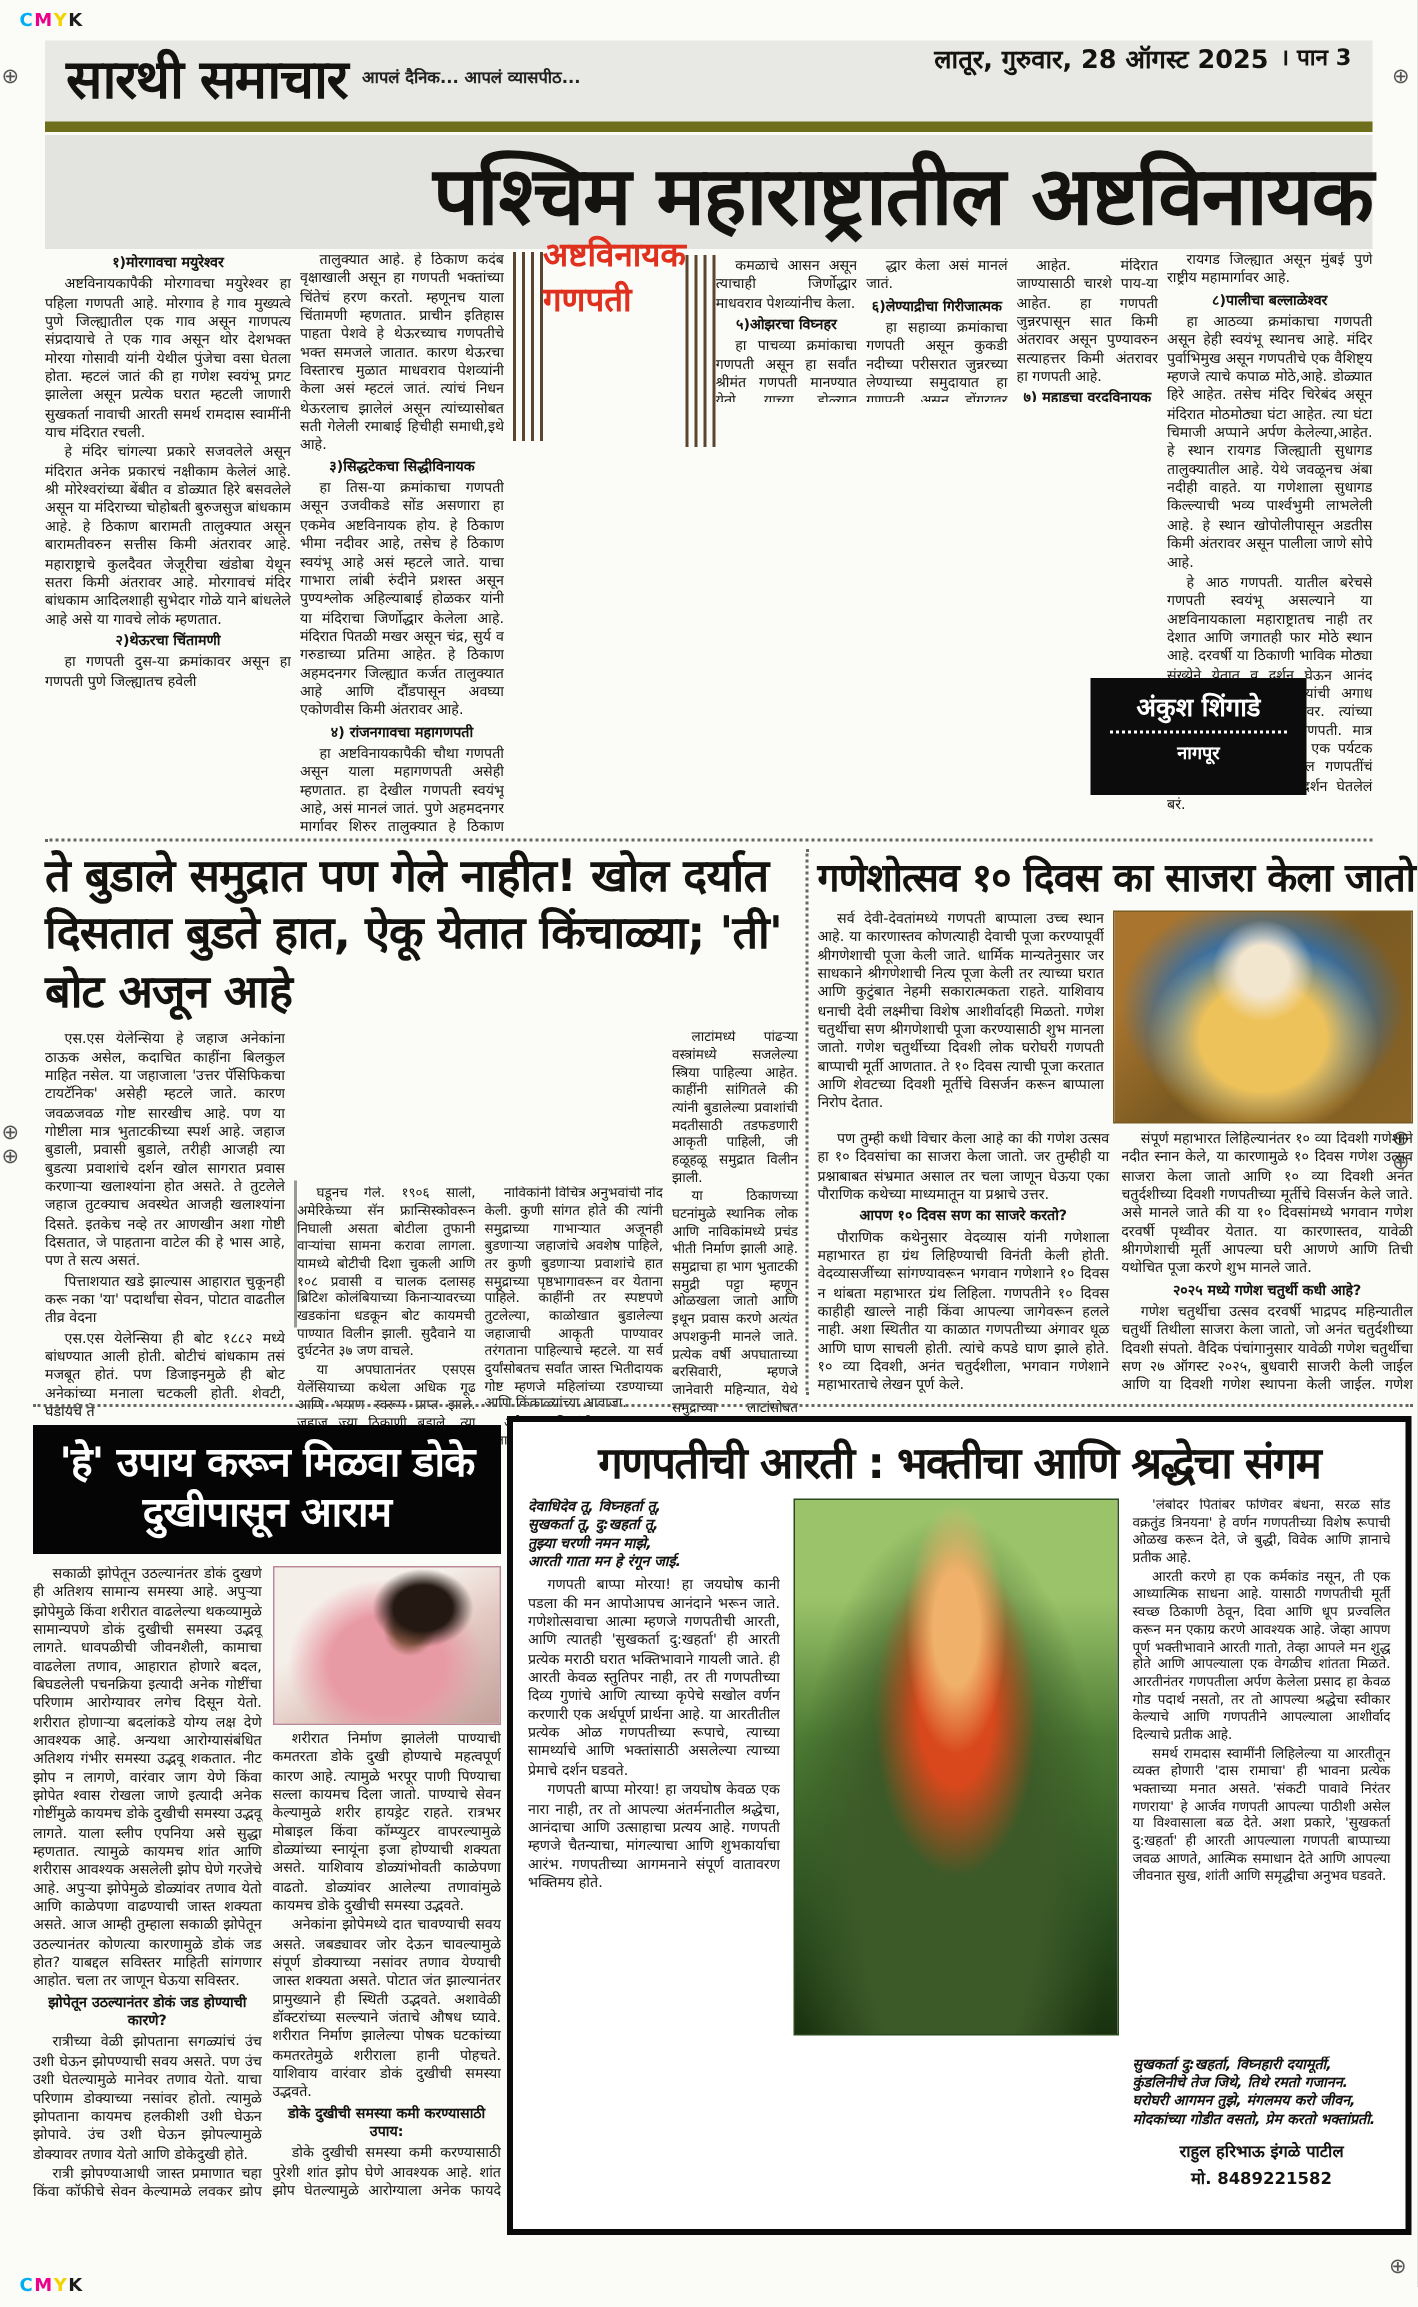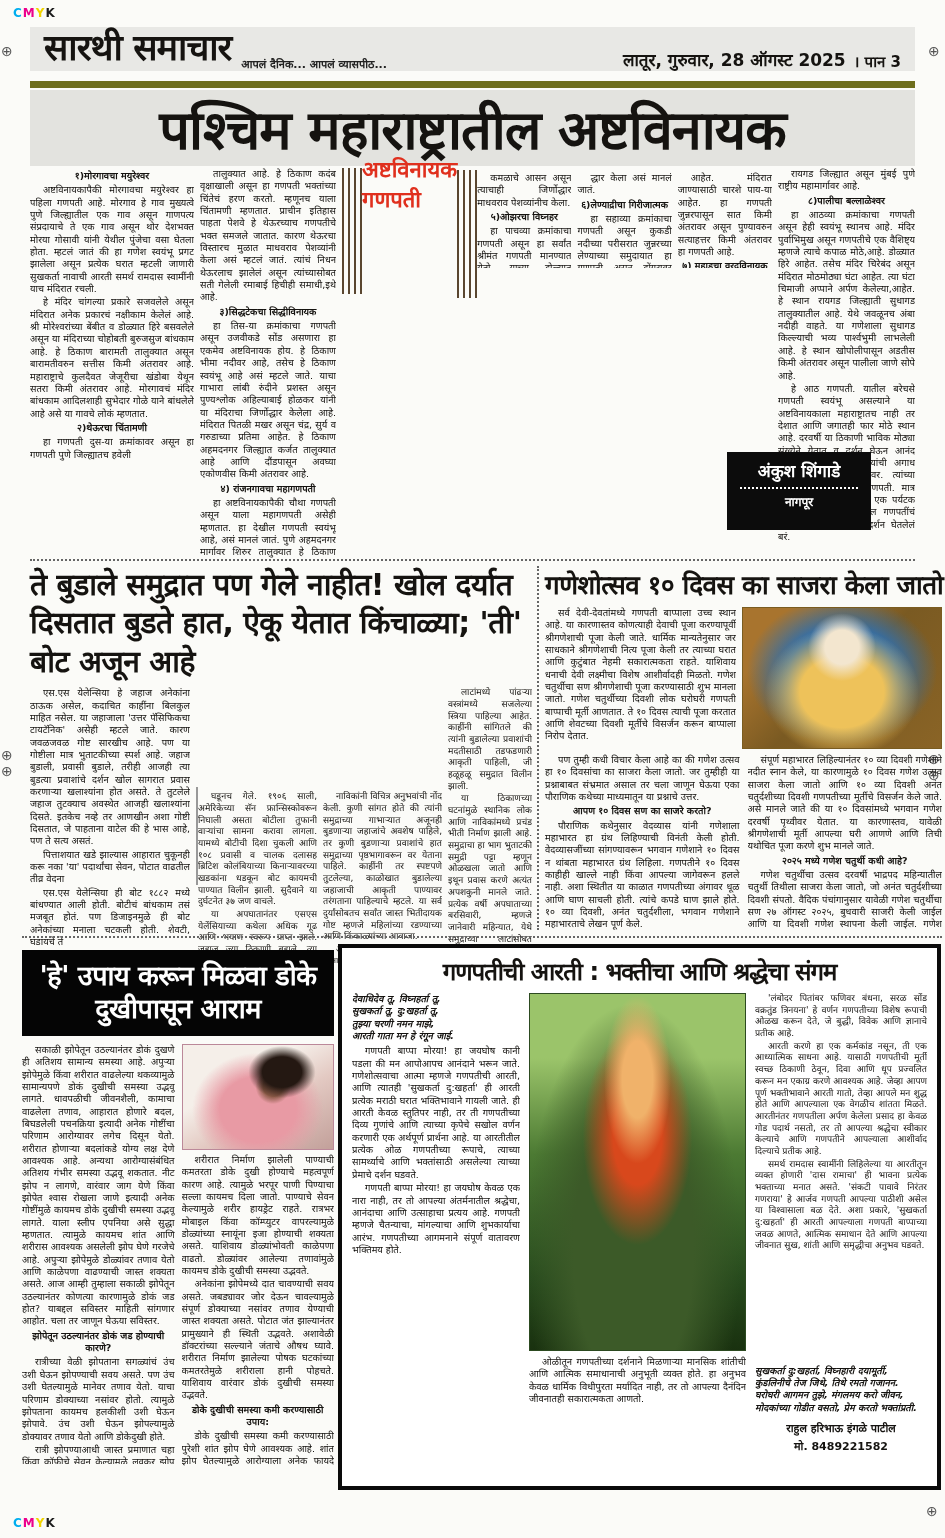--- a/index.html
+++ b/index.html
@@ -4,28 +4,28 @@
 <style>
   html,body{margin:0;padding:0;background:#cfcfcf;}
   #page{position:relative;width:945px;height:1538px;background:#fbfbf8;overflow:hidden;
         font-family:"DejaVu Sans","Liberation Sans",sans-serif;color:#151310;}
   .abs{position:absolute;}
   
   .cmyk{font-size:12px;font-weight:bold;letter-spacing:1px;}
   .cmyk .c{color:#00aeef}.cmyk .m{color:#ec008c}.cmyk .y{color:#f2d400}.cmyk .k{color:#1c1c1c}
   .regmark{color:#555;font-size:14px;line-height:1;}
   
-  .masthead{left:30px;top:27px;width:885px;height:44px;background:#e8e8e5;display:flex;align-items:flex-end;padding:0 14px;box-sizing:border-box;}
+  .masthead{left:30px;top:27px;width:885px;height:60px;background:#e8e8e5;display:flex;align-items:flex-start;padding:0 14px;box-sizing:border-box;}
   .mast-title{font-size:36px;font-weight:bold;letter-spacing:-1px;white-space:nowrap;}
   .mast-tagline{font-size:11px;font-weight:bold;margin:16px 0 0 10px;color:#222;white-space:nowrap;}
   .mast-date{margin-left:auto;font-size:17px;font-weight:bold;white-space:nowrap;}
   .mast-page{font-size:15px;font-weight:bold;margin-left:8px;white-space:nowrap;}
   .olive-rule{left:30px;top:81px;width:885px;height:7px;background:#6e6e1d;}
   
-  .lead-head{left:30px;top:90px;width:885px;height:76px;background:#e3e3df;display:flex;align-items:center;justify-content:center;}
+  .lead-head{left:30px;top:90px;width:885px;height:76px;background:#e3e3df;display:flex;align-items:center;justify-content:flex-end;}
   .lead-head h1{margin:0;font-size:54px;font-weight:bold;letter-spacing:-1px;}
   .lead-body{left:30px;top:168px;width:885px;height:390px;display:flex;gap:6px;}
   .ncol{font-size:9.5px;line-height:1.3;text-align:justify;overflow:hidden;}
   .l-col1{width:164px;height:390px;}
   .l-col2{width:136px;height:390px;}
   .l-center{width:430px;display:flex;flex-direction:row;}
   .l-col5{flex:1;height:390px;}
   .tile-row{display:flex;gap:4px;height:126px;}
   .tile-row2{display:flex;gap:4px;height:128px;margin-top:2px;}
   .gtile{flex:1;border:1px solid #5a4630;
@@ -84,21 +84,21 @@
   .h-col{flex:1;height:420px;}
   .img-woman{height:104px;margin-bottom:4px;border:1px solid #b89;
       background:
         radial-gradient(ellipse at 66% 26%, #241812 0 14%, rgba(0,0,0,0) 24%),
         radial-gradient(circle at 60% 40%, #8a5a46 0 9%, rgba(0,0,0,0) 16%),
         radial-gradient(ellipse at 50% 62%, #e89aa4 0 36%, rgba(0,0,0,0) 62%),
         linear-gradient(150deg,#f5efe9 0 35%, #e3c9c2 60%, #c2a09a 100%);}
   
   .aarti{left:338px;top:944px;width:603px;height:546px;border:4px solid #0a0a0a;background:#fff;
       box-sizing:border-box;padding:4px 10px 8px;}
-  .aarti h2{margin:2px 0 6px;font-size:24px;font-weight:bold;text-align:center;letter-spacing:-1px;white-space:nowrap;}
+  .aarti h2{margin:2px 0 6px;font-size:29px;font-weight:bold;text-align:center;letter-spacing:-1px;white-space:nowrap;}
   .a-cols{display:flex;gap:9px;height:460px;}
   .a-col1{width:168px;height:460px;}
   .a-mid{flex:1;display:flex;flex-direction:column;}
   .img-forest{height:356px;border:1px solid #2c4a20;
       background:
         radial-gradient(ellipse at 50% 24%, #f0b26a 0 10%, rgba(0,0,0,0) 22%),
         radial-gradient(ellipse at 50% 40%, #d8481c 0 16%, rgba(0,0,0,0) 36%),
         radial-gradient(ellipse at 48% 72%, #3c5a28 0 38%, rgba(0,0,0,0) 68%),
         linear-gradient(180deg,#9bc46a 0 18%, #4c7a33 45%, #274a1d 80%, #19310f 100%);}
   .a-midtext{margin-top:5px;flex:1;}
@@ -279,23 +279,20 @@
       <div class="ncol a-col1">
           <div class="seg-v">देवाधिदेव तू, विघ्नहर्ता तू,
 सुखकर्ता तू, दु:खहर्ता तू,
 तुझ्या चरणी नमन माझे,
 आरती गाता मन हे रंगून जाई.</div>
           <div class="seg-p">गणपती बाप्पा मोरया! हा जयघोष कानी पडला की मन आपोआपच आनंदाने भरून जाते. गणेशोत्सवाचा आत्मा म्हणजे गणपतीची आरती, आणि त्यातही 'सुखकर्ता दु:खहर्ता' ही आरती प्रत्येक मराठी घरात भक्तिभावाने गायली जाते. ही आरती केवळ स्तुतिपर नाही, तर ती गणपतीच्या दिव्य गुणांचे आणि त्याच्या कृपेचे सखोल वर्णन करणारी एक अर्थपूर्ण प्रार्थना आहे. या आरतीतील प्रत्येक ओळ गणपतीच्या रूपाचे, त्याच्या सामर्थ्याचे आणि भक्तांसाठी असलेल्या त्याच्या प्रेमाचे दर्शन घडवते.</div>
           <div class="seg-p">गणपती बाप्पा मोरया! हा जयघोष केवळ एक नारा नाही, तर तो आपल्या अंतर्मनातील श्रद्धेचा, आनंदाचा आणि उत्साहाचा प्रत्यय आहे. गणपती म्हणजे चैतन्याचा, मांगल्याचा आणि शुभकार्याचा आरंभ. गणपतीच्या आगमनाने संपूर्ण वातावरण भक्तिमय होते.</div>
         </div>
       <div class="a-mid">
         <div class="img-forest"></div>
-        <div class="ncol a-midtext">
-            <div class="seg-p">ओळीतून गणपतीच्या दर्शनाने मिळणाऱ्या मानसिक शांतीची आणि आत्मिक समाधानाची अनुभूती व्यक्त होते. हा अनुभव केवळ धार्मिक विधीपुरता मर्यादित नाही, तर तो आपल्या दैनंदिन जीवनातही सकारात्मकता आणतो.</div>
-          </div>
       </div>
       <div class="a-col3">
         <div class="ncol a-col3-text" style="font-size:9px;">
             <div class="seg-p">'लंबोदर पितांबर फणिवर बंधना, सरळ सोंड वक्रतुंड त्रिनयना' हे वर्णन गणपतीच्या विशेष रूपाची ओळख करून देते, जे बुद्धी, विवेक आणि ज्ञानाचे प्रतीक आहे.</div>
             <div class="seg-p">आरती करणे हा एक कर्मकांड नसून, ती एक आध्यात्मिक साधना आहे. यासाठी गणपतीची मूर्ती स्वच्छ ठिकाणी ठेवून, दिवा आणि धूप प्रज्वलित करून मन एकाग्र करणे आवश्यक आहे. जेव्हा आपण पूर्ण भक्तीभावाने आरती गातो, तेव्हा आपले मन शुद्ध होते आणि आपल्याला एक वेगळीच शांतता मिळते. आरतीनंतर गणपतीला अर्पण केलेला प्रसाद हा केवळ गोड पदार्थ नसतो, तर तो आपल्या श्रद्धेचा स्वीकार केल्याचे आणि गणपतीने आपल्याला आशीर्वाद दिल्याचे प्रतीक आहे.</div>
             <div class="seg-p">समर्थ रामदास स्वामींनी लिहिलेल्या या आरतीतून व्यक्त होणारी 'दास रामाचा' ही भावना प्रत्येक भक्ताच्या मनात असते. 'संकटी पावावे निरंतर गणराया' हे आर्जव गणपती आपल्या पाठीशी असेल या विश्वासाला बळ देते. अशा प्रकारे, 'सुखकर्ता दु:खहर्ता' ही आरती आपल्याला गणपती बाप्पाच्या जवळ आणते, आत्मिक समाधान देते आणि आपल्या जीवनात सुख, शांती आणि समृद्धीचा अनुभव घडवते.</div>
           </div>
         <div class="ncol seg-v" style="font-size:9.5px;">सुखकर्ता दु:खहर्ता, विघ्नहारी दयामूर्ती,
 कुंडलिनीचे तेज जिथे, तिथे रमतो गजानन.
 घरोघरी आगमन तुझे, मंगलमय करो जीवन,

